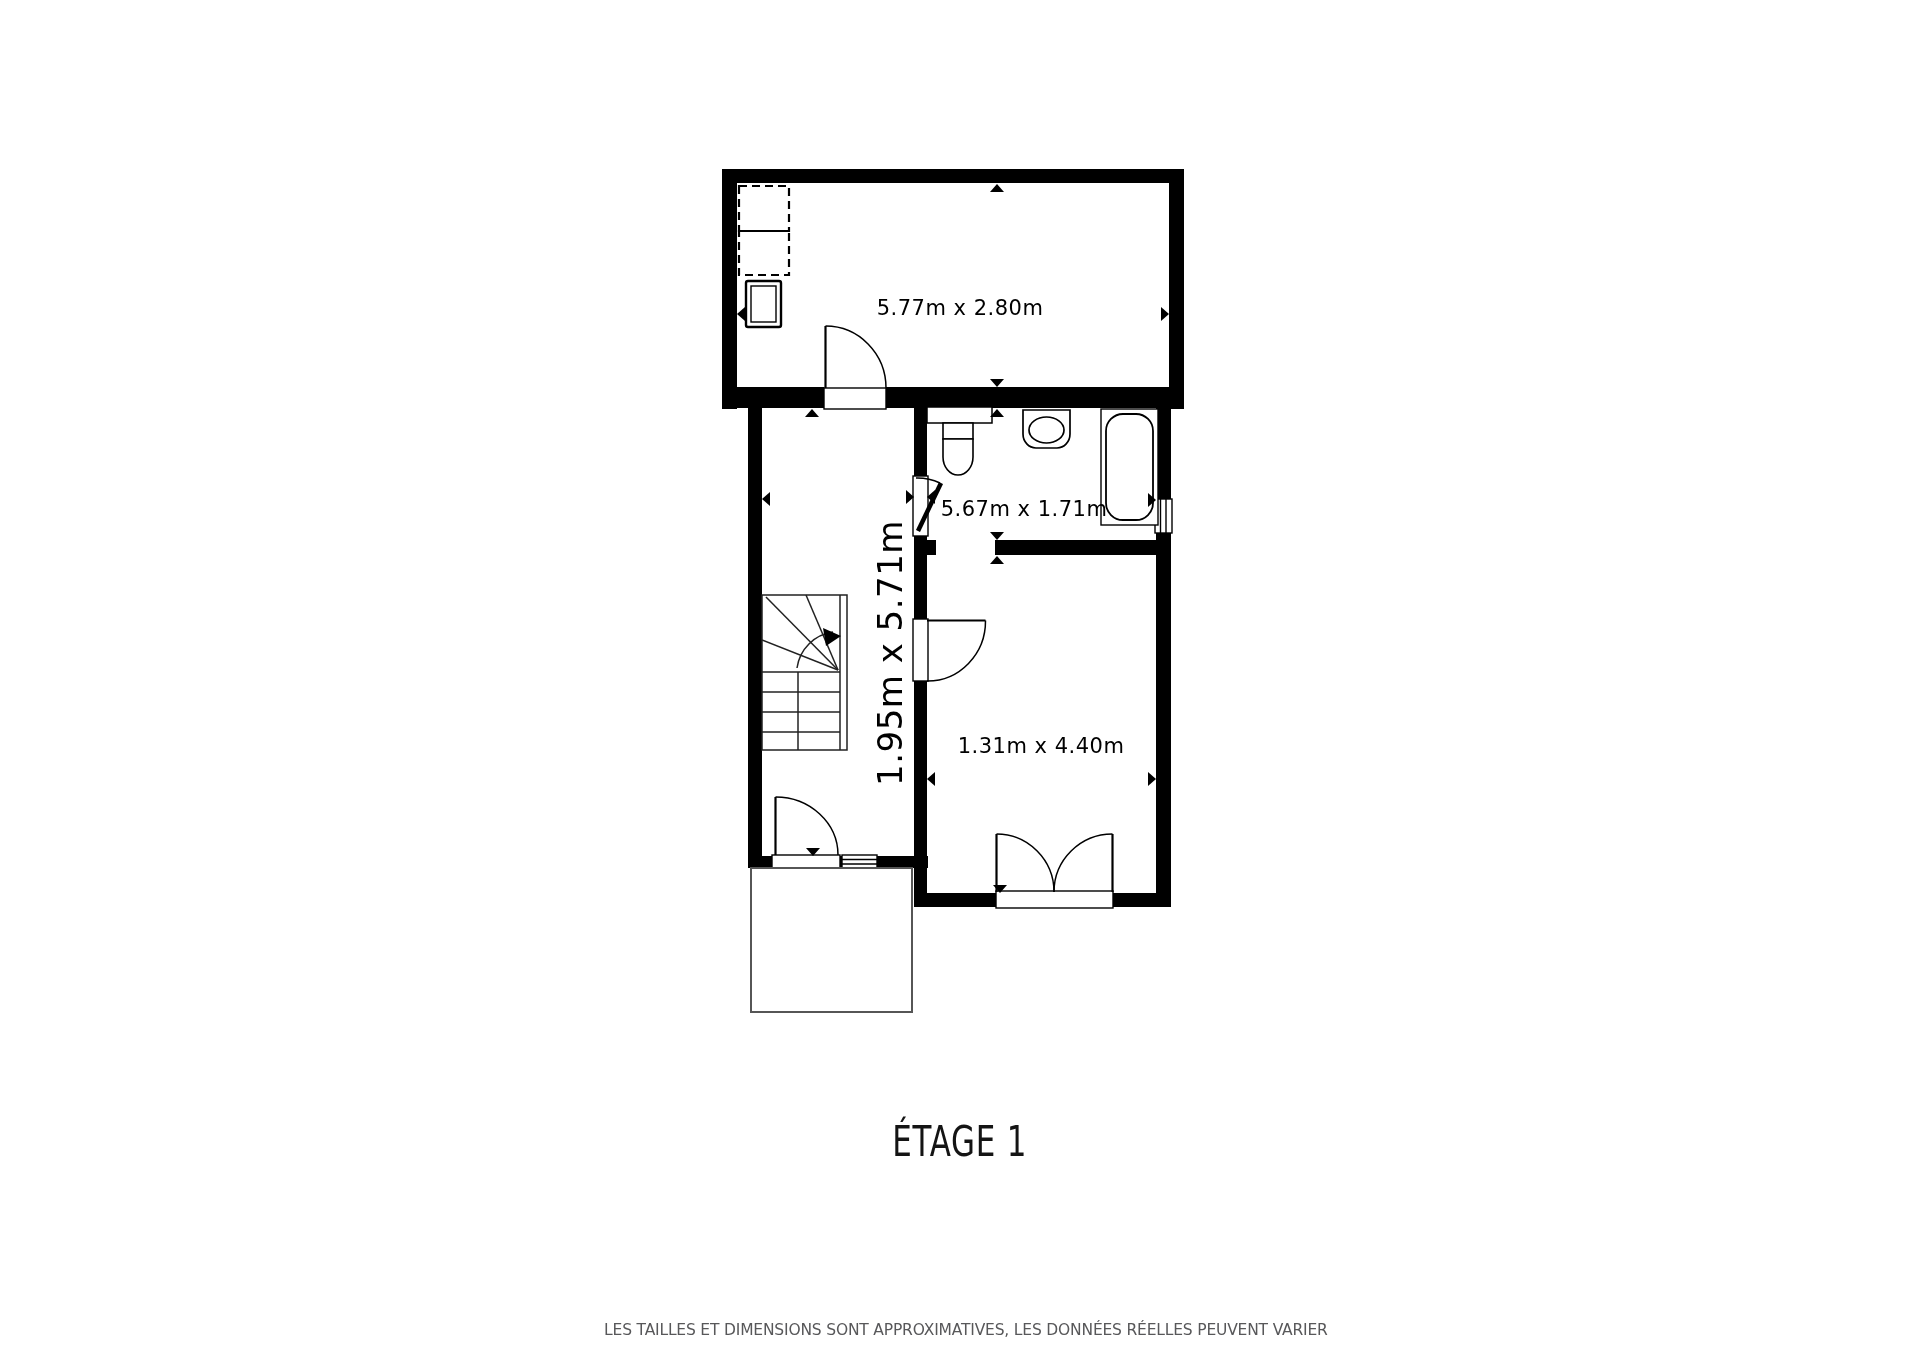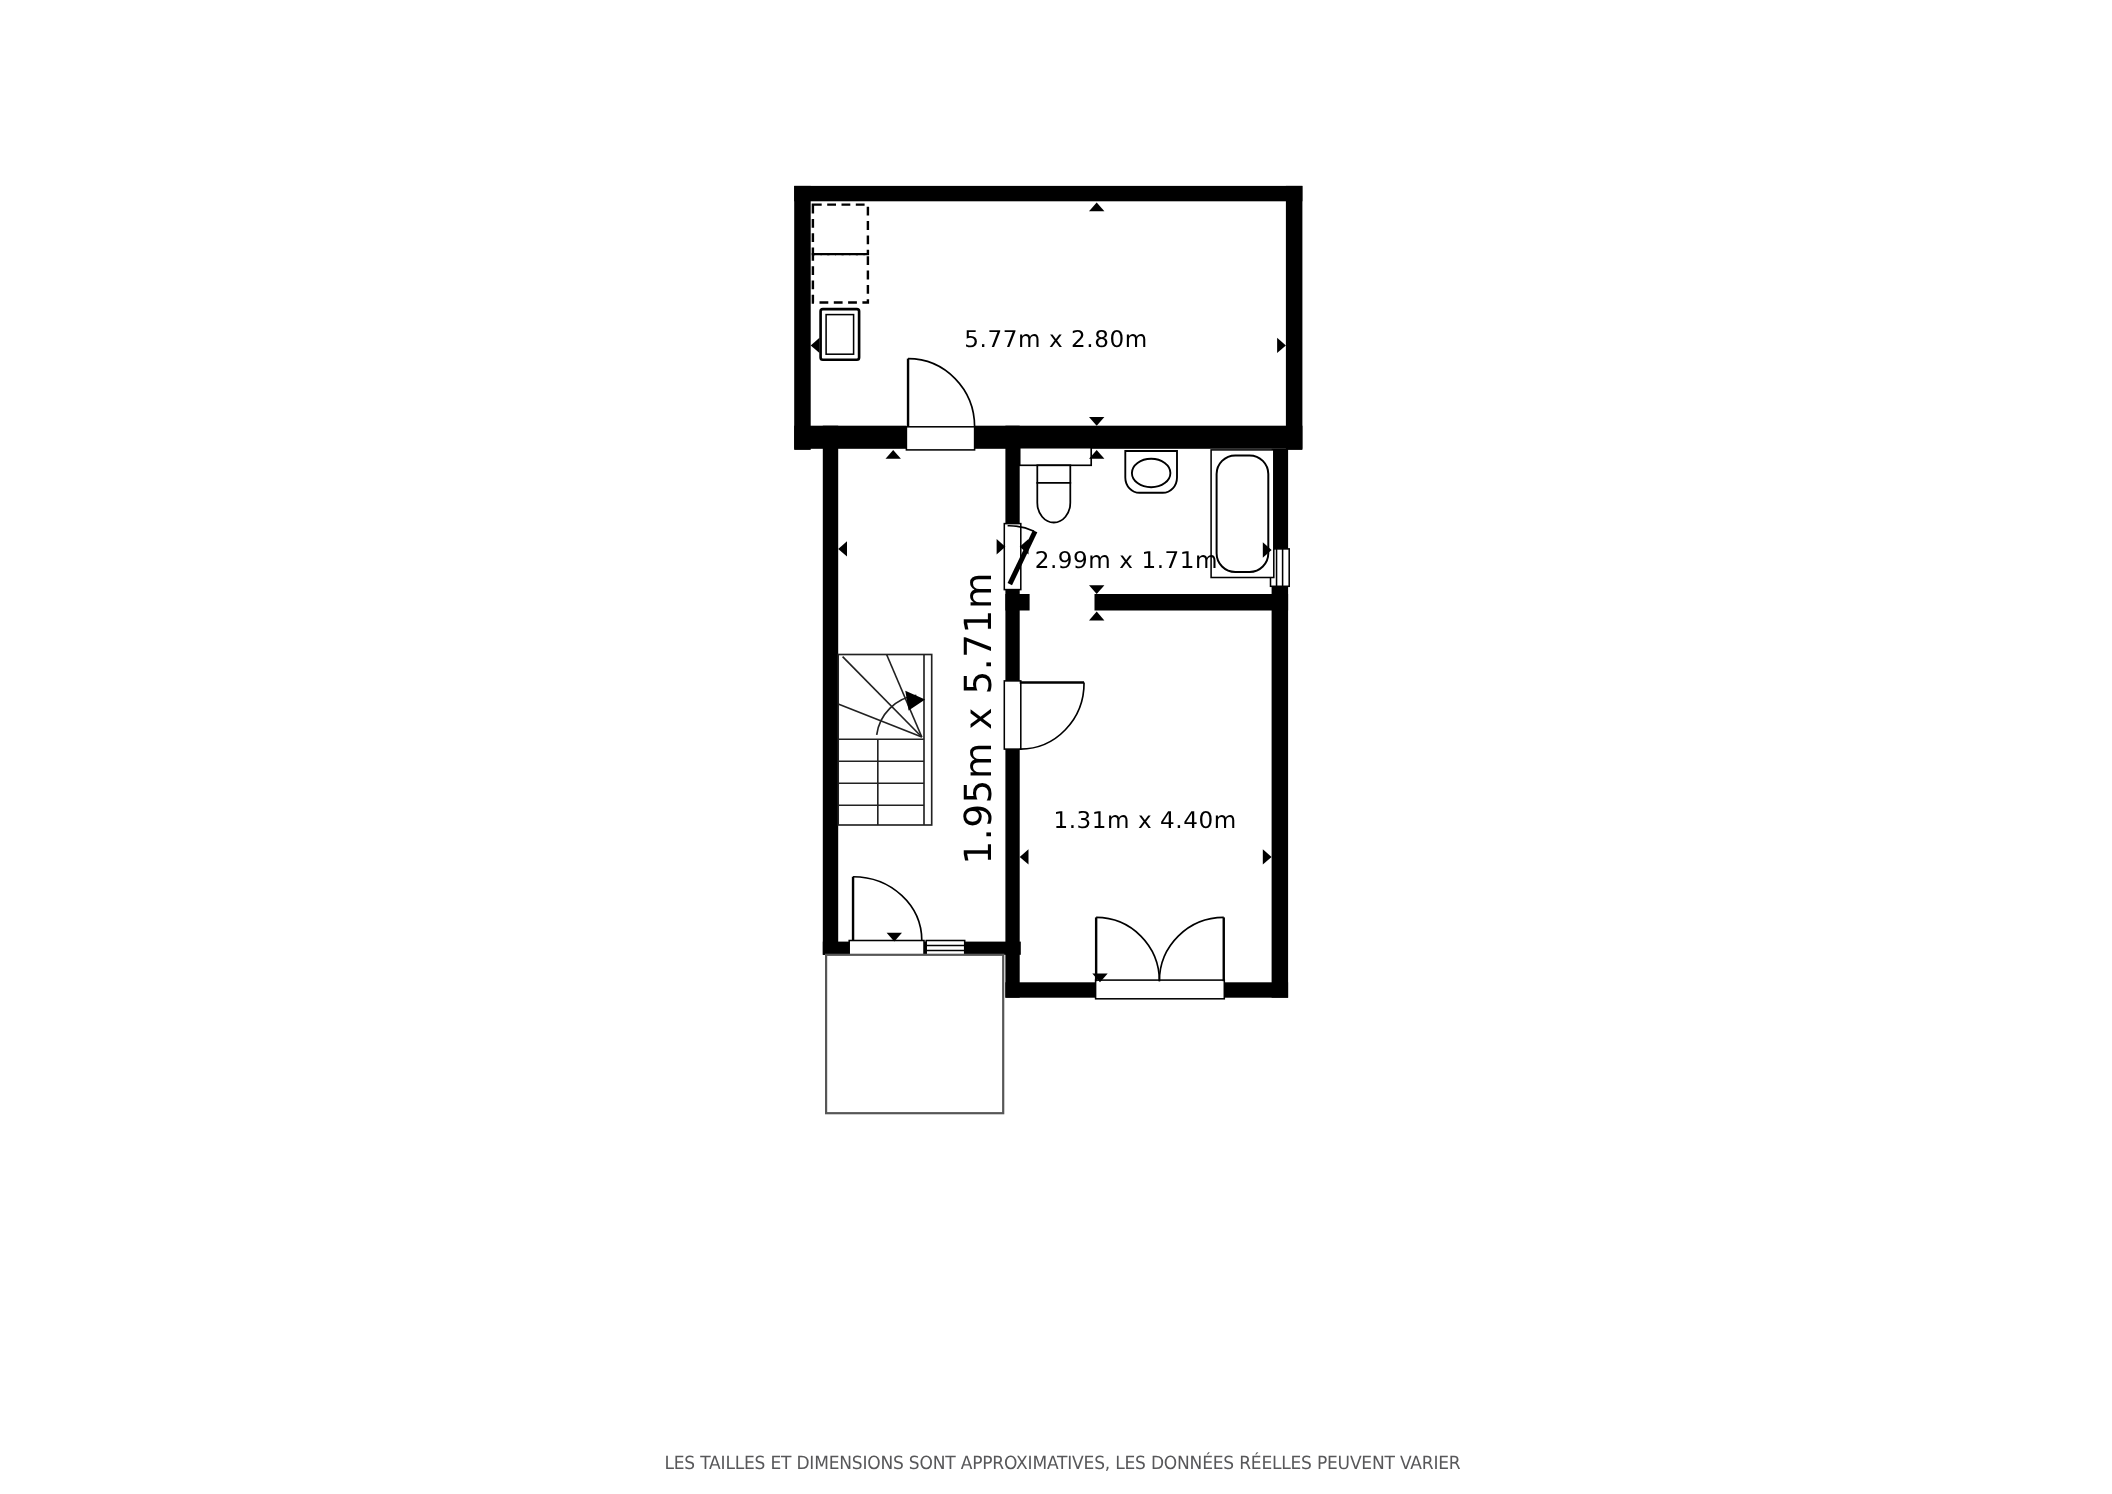--- a/index.html
+++ b/index.html
@@ -164,24 +164,27 @@
       <polygon points="1156,500 1148,493 1148,507"></polygon>
       <polygon points="812,409 805,417 819,417"></polygon>
       <polygon points="813,856 806,848 820,848"></polygon>
       <polygon points="927,779 935,772 935,786"></polygon>
       <polygon points="1156,779 1148,772 1148,786"></polygon>
     </g>
   </svg>
 
   <div class="dim-label" style="left:810px; top:296px; width:300px;">5.77m x 2.80m</div>
 
-  <div class="dim-label" style="left:874px; top:497px; width:300px;">2.99m x 1.71m</div>
+  <div class="dim-label" style="left:874px; top:497px; width:300px;">5.67m x 1.71m</div>
 
   <div class="dim-label vertical" style="left:890px; top:653px;">1.95m x 5.71m</div>
 
   <div class="dim-label" style="left:891px; top:734px; width:300px;">1.31m x 4.40m</div>
 
+  <div class="floor-title">
+    <span class="squeeze">ÉTAGE 1</span>
+  </div>
 
   <div class="disclaimer">
     <span class="squeeze">LES TAILLES ET DIMENSIONS SONT APPROXIMATIVES, LES DONNÉES RÉELLES PEUVENT VARIER</span>
   </div>
 
 </div>
 
 </body></html>

